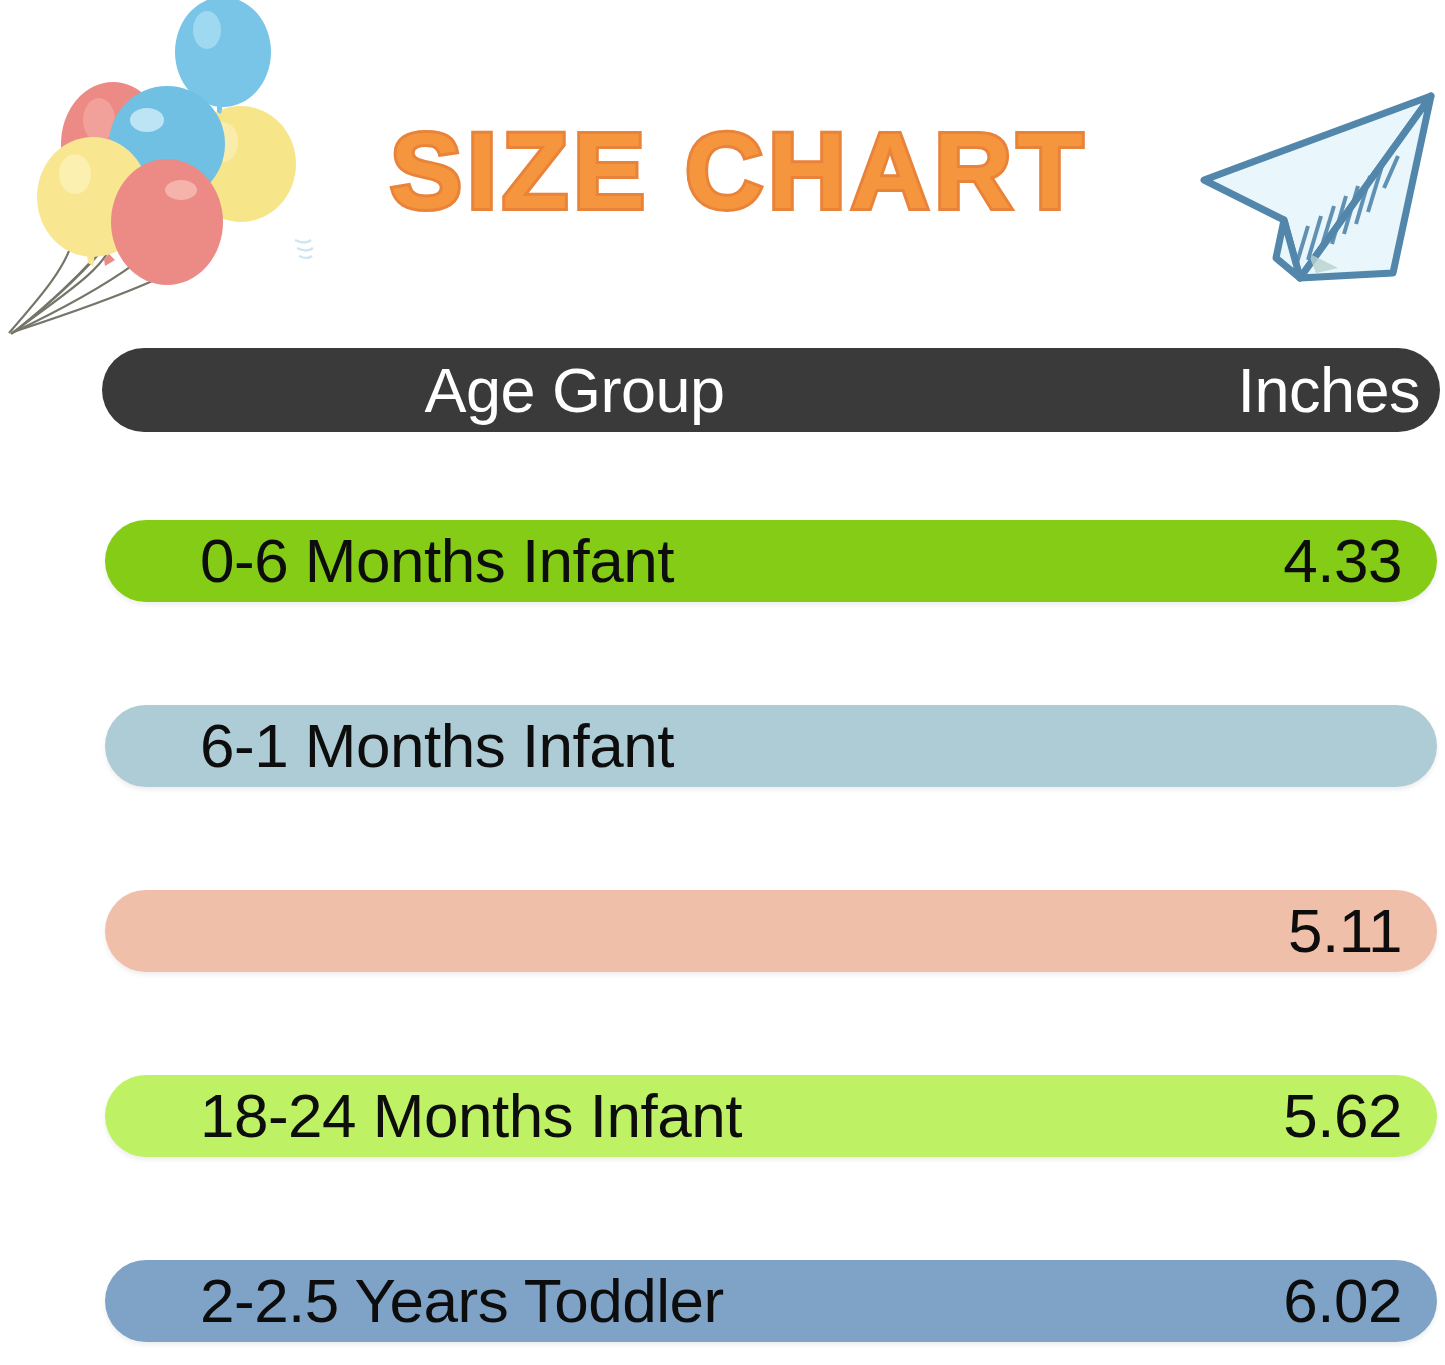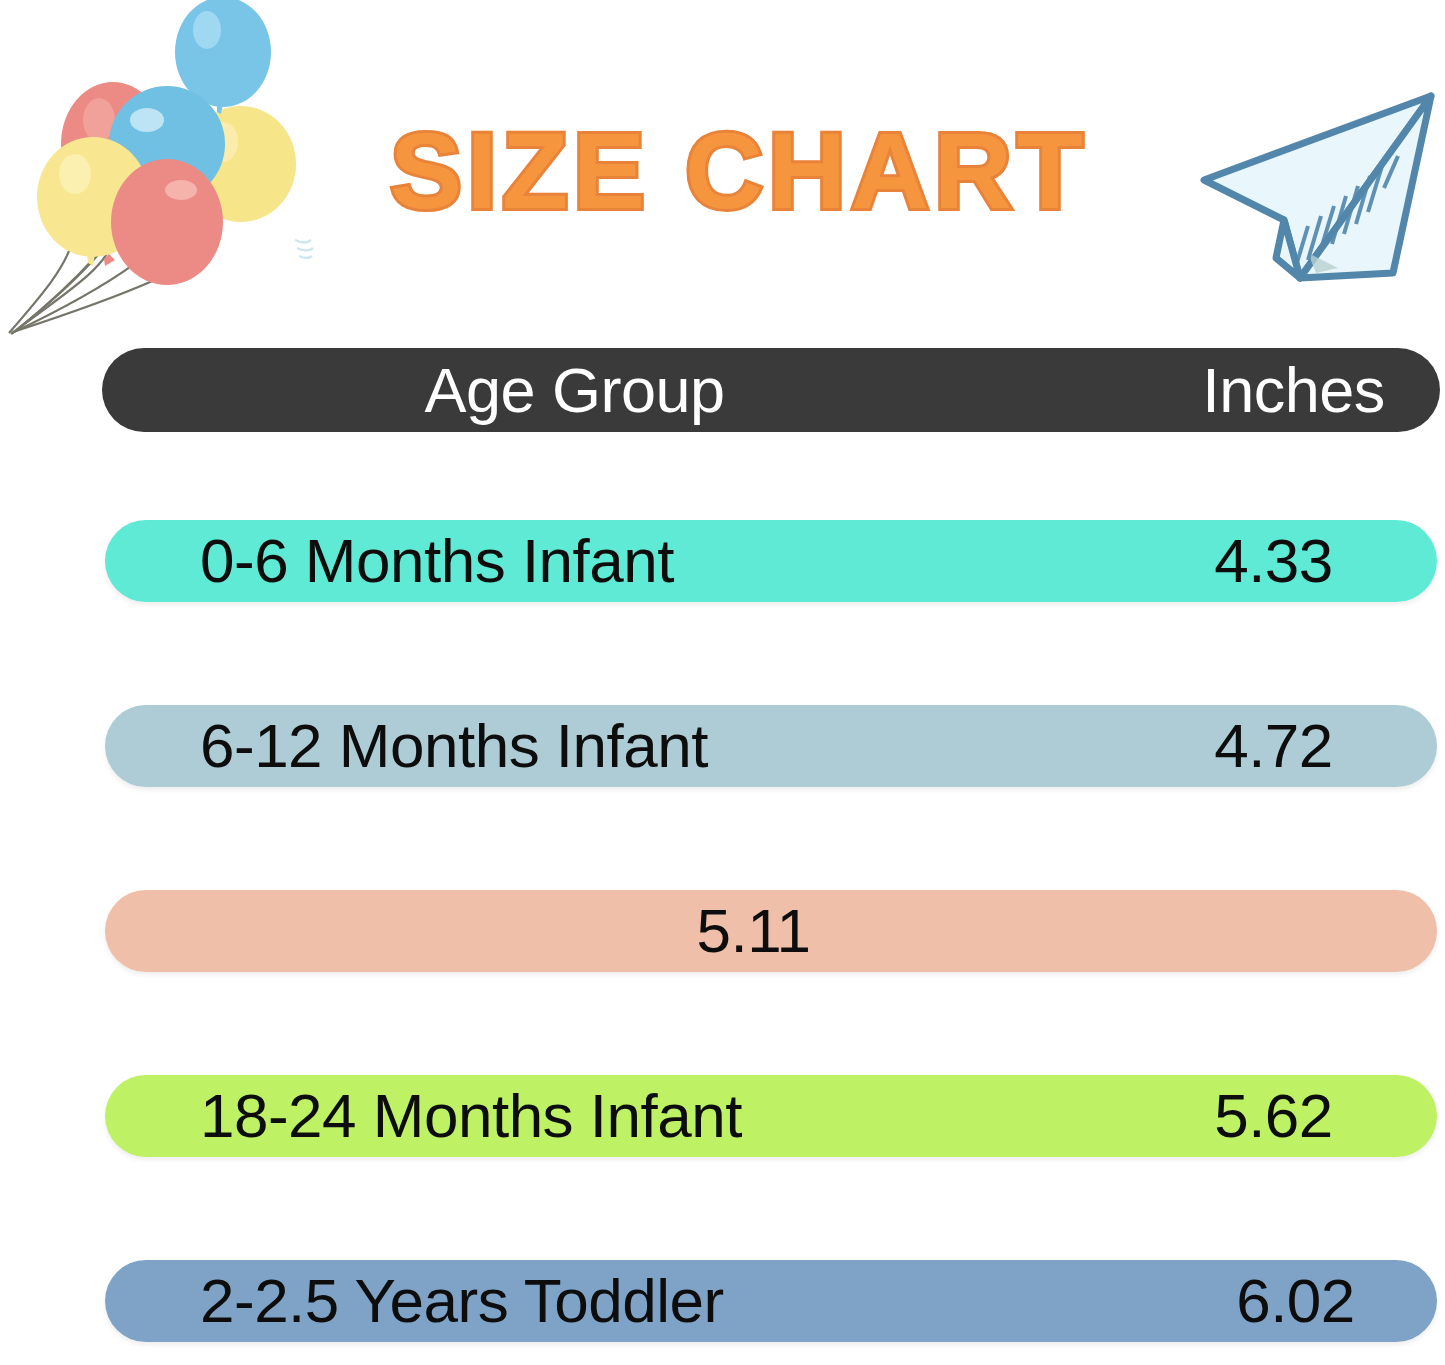--- a/index.html
+++ b/index.html
@@ -96,21 +96,21 @@
     font-size: 63px;
   }
   .data-row .cell-age {
     padding-left: 95px;
   }
 
   .cell-inch {
     flex: 1 1 auto;
     font-size: 62px;
     line-height: 1;
-    text-align: center;
+    text-align: right;
     letter-spacing: -0.5px;
     white-space: nowrap;
   }
   .header-row .cell-inch {
     font-size: 63px;
     padding-right: 20px;
   }
   .data-row .cell-inch {
     padding-right: 35px;
   }
@@ -190,28 +190,27 @@
   </div>
 </div>
 
 <div class="table">
 
   <div class="row header-row" style="background: rgb(58, 58, 58); color: rgb(255, 255, 255);">
     <div class="cell-age">Age Group</div>
     <div class="cell-inch">Inches</div>
   </div>
 
-  <div class="row data-row" style="background: #5eead4;">
+  <div class="row data-row" style="background: #84cc16;">
     <div class="cell-age">0-6 Months Infant</div>
     <div class="cell-inch">4.33</div>
   </div>
 
   <div class="row data-row" style="background: rgb(174, 204, 214);">
-    <div class="cell-age">6-12 Months Infant</div>
-    <div class="cell-inch">4.72</div>
+    <div class="cell-age">6-1 Months Infant</div>
   </div>
 
   <div class="row data-row" style="background: rgb(240, 191, 169);">
     <div class="cell-inch">5.11</div>
   </div>
 
   <div class="row data-row" style="background: #bef264;">
     <div class="cell-age">18-24 Months Infant</div>
     <div class="cell-inch">5.62</div>
   </div>

